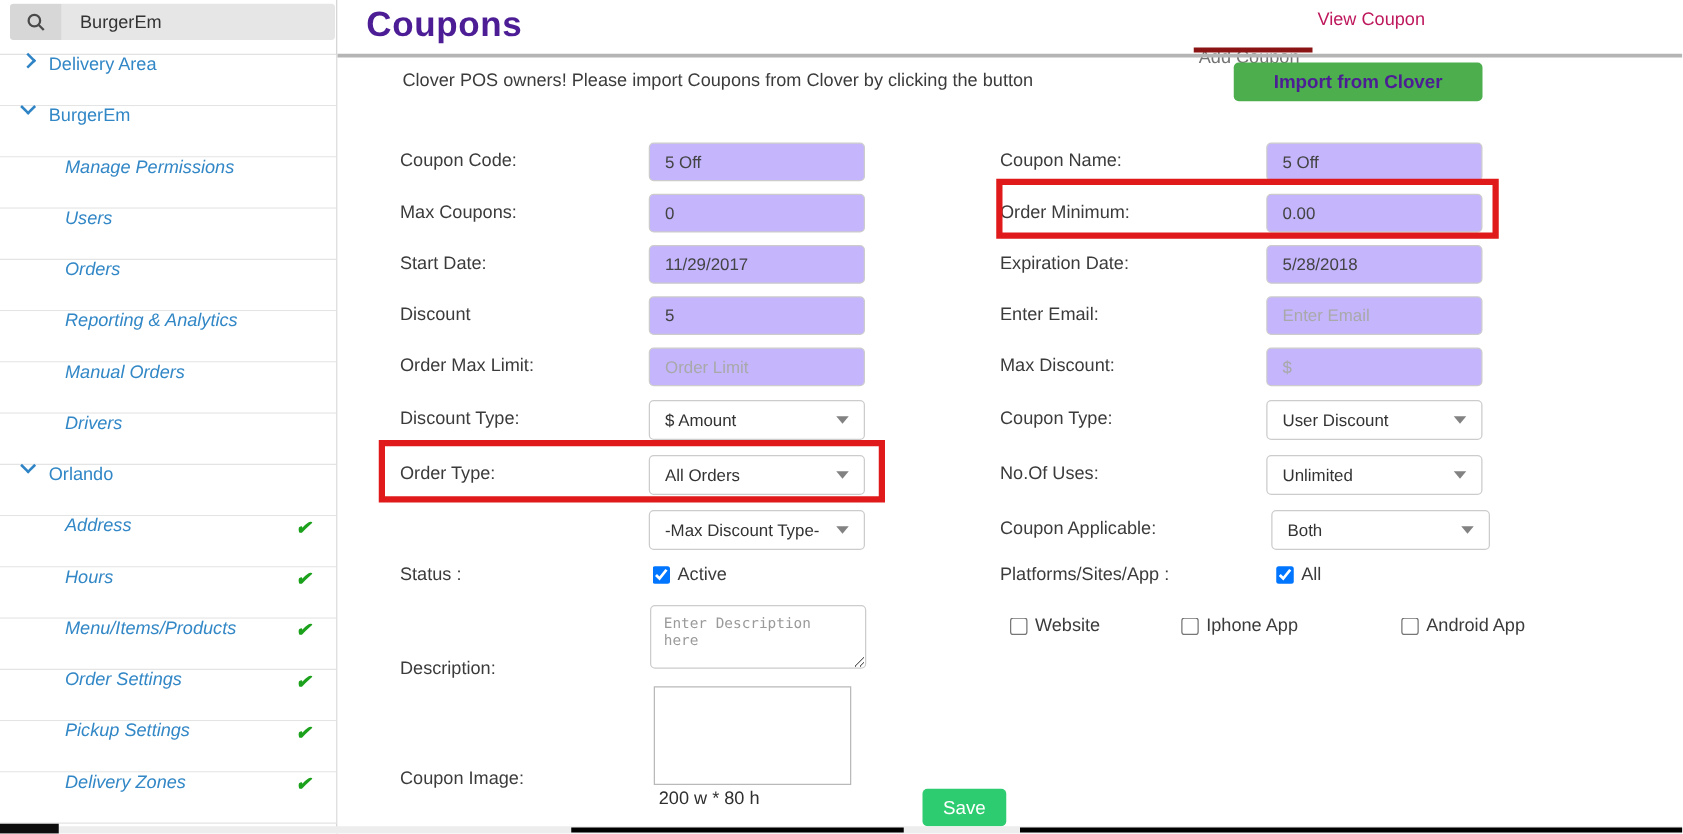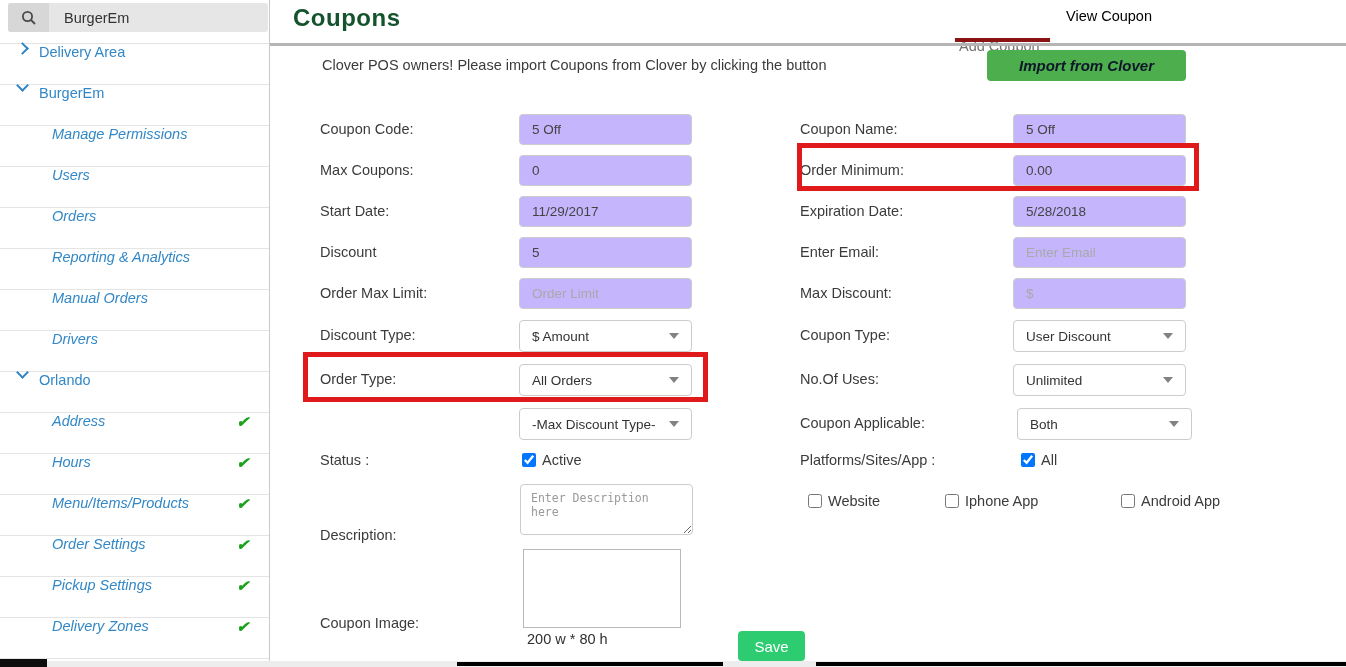--- a/index.html
+++ b/index.html
@@ -15,29 +15,29 @@
   .nav-row { height:41px; display:flex; border-bottom:1px solid #e4e4e4; color:#3287c6; font-size:14.5px; cursor:pointer; background:#fff; }
   .nav-row.top { padding-left:18px; }
   .nav-row.sub { padding-left:52px;font-style:italic; }
   .chev { width:9px; height:9px; border-right:2.5px solid #2f84c6; border-bottom:2.5px solid #2f84c6; display:inline-block; margin-right:12px; flex:0 0 auto; }
   .chev.right { transform:rotate(-45deg); }
   .chev.down  { transform:rotate(45deg); margin-top:-4px; }
   .check { margin-left:auto; margin-right:20px; color:#1ca11c; font-size:15px; font-weight:bold; }
 
   
   .main { position:absolute; left:270px; top:0; width:1076px; height:667px; background:#fff; }
-  .page-title { position:absolute; left:23px; top:4px; font-size:24px; color:#14532d; letter-spacing:0.5px; }
+  .page-title { position:absolute; left:23px; top:4px; font-size:28px; color:#4c1d95; letter-spacing:0.5px; }
   .tab { position:absolute; top:8px; font-size:14.5px; cursor:pointer; }
   .tab-add  { left:689px; color:#737373;margin-top:30px; }
-  .tab-view { left:784px; color:#000000;margin-left:12px; }
+  .tab-view { left:784px; color:#be185d; }
   .tab-underline { position:absolute; left:685px; top:38px; width:95px; height:4px; background:#8a1414; }
   .header-divider { position:absolute; left:0; top:43px; width:1076px; height:3px; background:#b5b5b5; }
 
   .clover-msg { position:absolute; left:52px; top:57px; font-size:14.5px; color:#3b3b3b; }
-  .btn-import { position:absolute; left:717px; top:50px; width:199px; height:31px; background:#4cae4c; border:none; border-radius:4px; color:#0f172a; font-size:15px; font-weight:bold; font-family:"Liberation Sans",sans-serif; cursor:pointer;font-style:italic; }
+  .btn-import { position:absolute; left:717px; top:50px; width:199px; height:31px; background:#4cae4c; border:none; border-radius:4px; color:#4c1d95; font-size:15px; font-weight:bold; font-family:"Liberation Sans",sans-serif; cursor:pointer; }
 
   .flabel { position:absolute; font-size:14.5px; color:#3b3b3b; line-height:31px; white-space:nowrap; }
   .l-col { left:50px; }  .r-col { left:530px; }
   .tin { position:absolute; width:173px; height:31px; border:1px solid #ccc; border-radius:4px; font-family:"Liberation Sans",sans-serif; font-size:13.5px; color:#444; padding:0 12px; outline:none; background:#c4b5fd; }
   .tin::placeholder { color:#a9a9a9; opacity:1; }
   .lc { left:249px; }  .rc { left:743px; }
   .sel { position:absolute; width:173px; height:32px; border:1px solid #ccc; border-radius:4px; background:#fff; display:flex; align-items:center; padding:0 12px; font-size:13.5px; color:#333; cursor:pointer; }
   .caret { margin-left:auto; width:0; height:0; border-left:5px solid transparent; border-right:5px solid transparent; border-top:6px solid #828282; }
   .cbrow { position:absolute; display:flex; align-items:center; font-size:14.5px; color:#3b3b3b; gap:6px; }
   .cbrow input { width:14px; height:14px; margin:0; }

